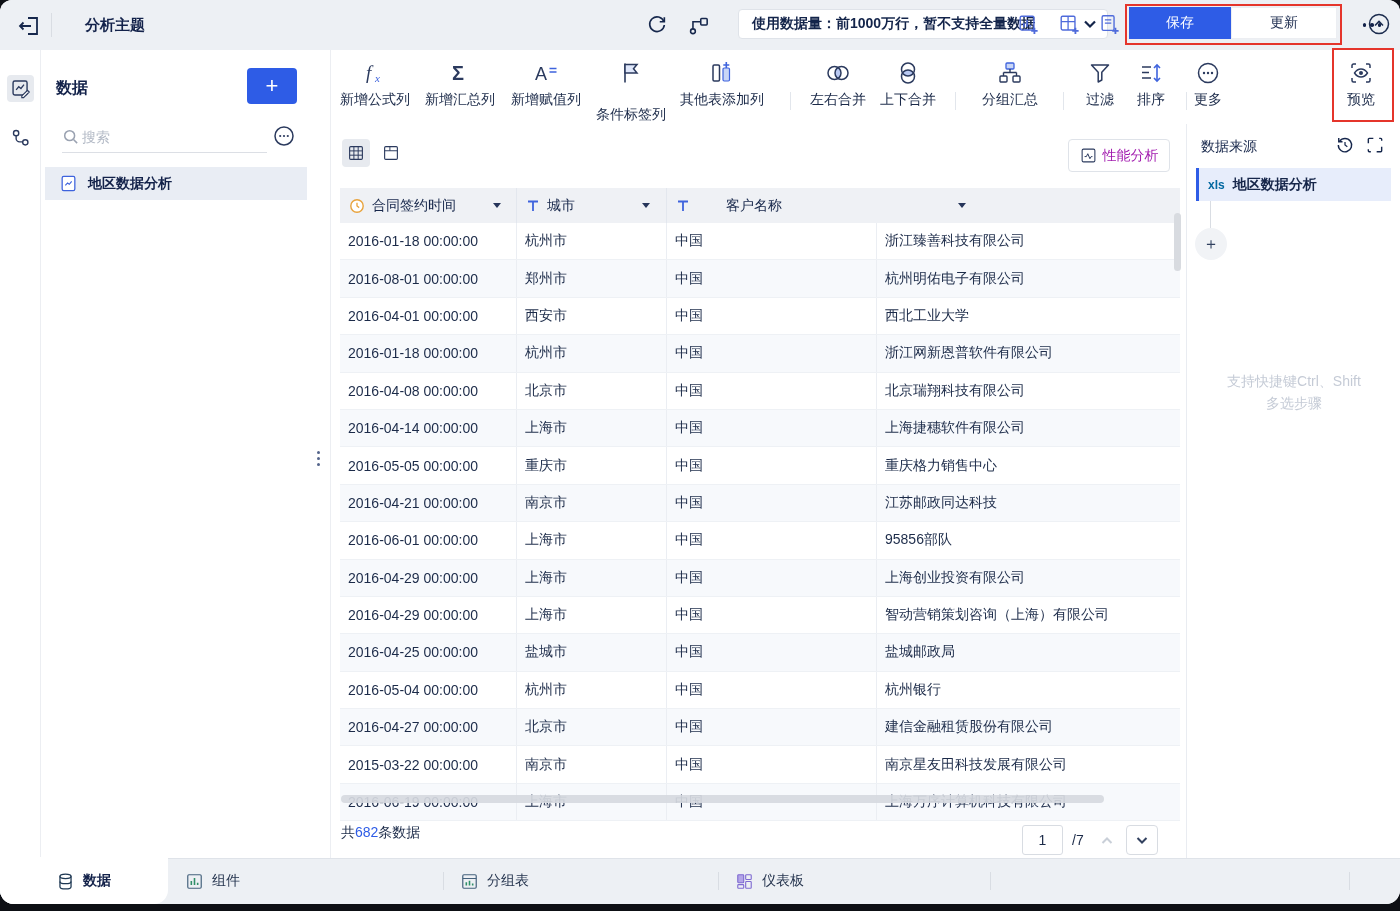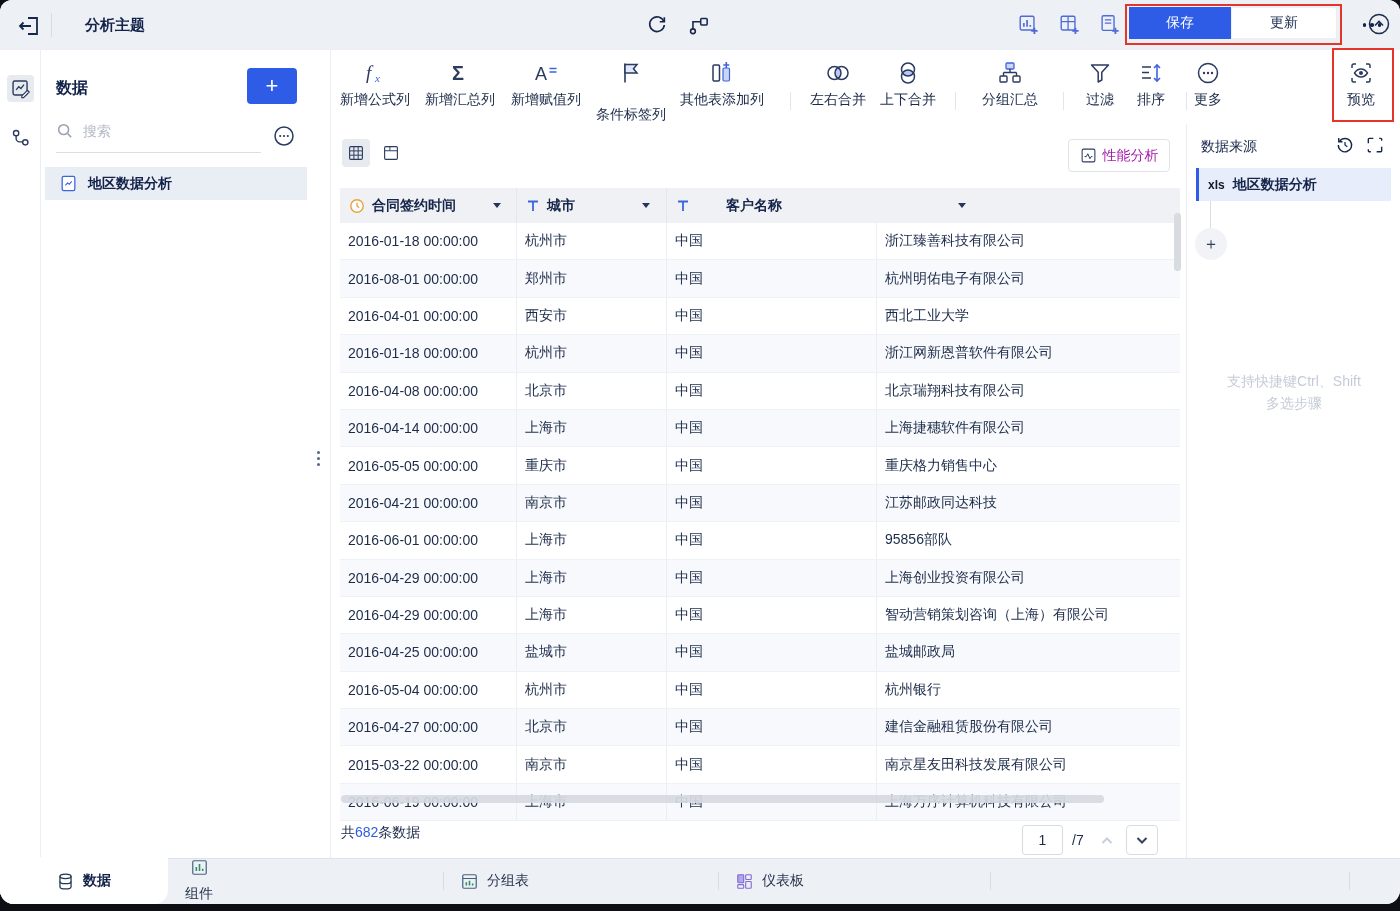--- a/index.html
+++ b/index.html
@@ -28,21 +28,21 @@
   .anno1{left:1125px;top:4px;width:213px;height:37px;}
   .anno2{left:1332px;top:48px;width:58px;height:70px;}
   
   .rail{left:0;top:50px;width:40px;height:808px;background:#fff;border-right:1px solid #eceef2;}
   .rail-btn{left:7px;width:27px;height:27px;border-radius:4px;display:flex;align-items:center;justify-content:center;cursor:pointer;}
   .rail-btn.sel{background:#e7eaef;}
   .side{left:41px;top:50px;width:269px;height:808px;background:#fff;border-right:1px solid #eceef2;}
   .side-title{left:15px;top:28px;font-size:16px;font-weight:bold;color:#13224a;}
   .side-add{left:206px;top:18px;width:50px;height:36px;background:#2e5ce6;border-radius:4px;color:#fff;
     font-size:22px;display:flex;align-items:center;justify-content:center;cursor:pointer;}
-  .search-row{left:15px;top:72px;width:205px;height:30px;display:flex;align-items:flex-start;gap:7px;border-bottom:1px solid #dcdfe5;}
+  .search-row{left:21px;top:72px;width:205px;height:30px;display:flex;align-items:center;border-bottom:1px solid #dcdfe5;}
   .search-input{border:none;outline:none;font-size:14px;color:#33415e;width:150px;background:transparent;}
   .search-input::placeholder{color:#b3bac6;}
   .side-more{left:231px;top:74px;}
   .side-item{left:4px;top:117px;width:262px;height:33px;background:#e9edf4;display:flex;align-items:center;
     gap:10px;padding-left:14px;box-sizing:border-box;cursor:pointer;}
   .side-item span{font-size:14px;font-weight:bold;color:#13224a;}
   .gutter{left:310px;top:50px;width:20px;height:808px;background:#fff;border-right:1px solid #eceef2;}
   .gutter-dots{left:7px;top:398px;color:#54648b;font-size:13px;line-height:6px;letter-spacing:0;cursor:col-resize;}
   .gutter-dots i{display:block;width:3px;height:3px;background:#54648b;border-radius:50%;margin:3px 0;}
   
@@ -54,21 +54,21 @@
   
   .canvas{left:331px;top:124px;width:855px;height:734px;background:#fff;}
   .vtoggle{position:absolute;top:15px;width:28px;height:28px;border-radius:4px;display:flex;align-items:center;justify-content:center;cursor:pointer;}
   .vtoggle.sel{background:#e7eaef;}
   .perf-btn{position:absolute;left:737px;top:15px;width:100px;height:31px;border:1px solid #dfe3e9;border-radius:4px;
     display:flex;align-items:center;justify-content:center;gap:6px;cursor:pointer;background:#fff;}
   .perf-btn span{font-size:14px;color:#a21caf;}
   .dtable{position:absolute;left:9px;top:64px;width:840px;}
   .thead{display:flex;height:35px;background:#eff1f5;}
   .th{position:relative;display:flex;align-items:center;gap:7px;padding-left:9px;box-sizing:border-box;
-    border-right:1px solid #e3e7ee;font-size:14px;font-weight:700;color:#16264a;}
+    border-right:1px solid #e3e7ee;font-size:14px;font-weight:400;color:#16264a;}
   .th:last-child{border-right:none;}
   .caret{position:absolute;top:15px;width:0;height:0;border:4.5px solid transparent;border-top:5.5px solid #26355a;cursor:pointer;}
   .c0{width:177px;} .c1{width:150px;} .c2{width:210px;} .c3{width:303px;gap:36px;}
   .tbody{height:598px;overflow:hidden;position:relative;text-align:right;}
   .trow{display:flex;height:37.4px;border-bottom:1px solid #eef1f5;box-sizing:border-box;background:#fff;}
   .trow:nth-of-type(even){background:#f7f9fc;}
   .td{display:flex;align-items:center;padding:0 8px;box-sizing:border-box;border-right:1px solid #ebeef3;
     font-size:14px;color:#1c2b49;white-space:nowrap;overflow:hidden;}
   .td:last-child{border-right:none;}
   .hscroll{position:absolute;left:10px;top:671px;width:763px;height:8px;border-radius:4px;background:#d6d9df;opacity:.92;cursor:pointer;}
@@ -80,21 +80,21 @@
   .page-total{position:absolute;left:741px;top:708px;font-size:14px;color:#1c2b49;}
   .pg-up{position:absolute;left:763px;top:704px;width:26px;height:26px;display:flex;align-items:center;justify-content:center;cursor:default;}
   .pg-down{position:absolute;left:795px;top:701px;width:32px;height:30px;border:1px solid #d8dce2;border-radius:4px;
     display:flex;align-items:center;justify-content:center;cursor:pointer;background:#fff;box-sizing:border-box;}
   
   .rpanel{left:1186px;top:124px;width:214px;height:734px;background:#fff;border-left:1px solid #e9ecf1;}
   .rp-title{left:14px;top:14px;font-size:14px;color:#16264a;}
   .rp-ic1{left:148px;top:11px;} .rp-ic2{left:178px;top:11px;}
   .rp-step{left:9px;top:44px;width:195px;height:33px;background:#e7edfb;border-left:3px solid #2e5ce6;
     display:flex;align-items:center;gap:8px;padding-left:9px;box-sizing:border-box;cursor:pointer;}
-  .rp-step .xls b{color:#0f172a;font-style:normal;text-align:center;} .rp-step .xls{font-size:12px;font-weight:bold;color:#2fa45e;}
+  .rp-step .xls b{color:#0369a1;font-style:normal;text-align:center;} .rp-step .xls{font-size:12px;font-weight:bold;color:#2fa45e;}
   .rp-step span.stl{font-size:14px;font-weight:bold;color:#16264a;}
   .rp-line{left:23px;top:77px;width:1px;height:27px;background:#d9dde3;}
   .rp-add{left:8px;top:104px;width:32px;height:32px;border-radius:50%;background:#f1f3f6;display:flex;
     align-items:center;justify-content:center;font-size:16px;color:#30405f;cursor:pointer;}
   .rp-hint{left:0;top:246px;width:214px;text-align:center;font-size:14px;color:#c5cbd6;line-height:22px;}
   
   .bottombar{left:0;top:858px;width:1400px;height:46px;background:#edf0f4;border-top:1px solid #dfe3e9;}
   .tab-active{left:0;top:857px;width:168px;height:47px;background:#fff;border-bottom-right-radius:14px;cursor:pointer;}
   .bb-item{position:absolute;top:0;height:46px;display:flex;align-items:center;gap:8px;cursor:pointer;}
   .bb-item span{font-size:14px;color:#26354f;}
@@ -121,20 +121,26 @@
       <svg width="22" height="22" viewBox="0 0 24 24">
           <path d="M19.5 8.2A8 8 0 1 0 20 12" fill="none" stroke="#16274c" stroke-width="1.8"></path>
           <path d="M20 3.5v5h-5" fill="none" stroke="#16274c" stroke-width="1.8"></path>
         </svg>
     </div>
     <div class="abs icon-btn branch-btn">
       <svg width="22" height="22" viewBox="0 0 24 24">
           <path d="M6.5 16V8.5h8" fill="none" stroke="#16274c" stroke-width="1.7"></path>
           <rect x="15" y="5" width="7" height="7" rx="1" fill="none" stroke="#16274c" stroke-width="1.7"></rect>
           <circle cx="6.5" cy="18.8" r="2.6" fill="none" stroke="#16274c" stroke-width="1.7"></circle>
+        </svg>
+    </div>
+    <div class="abs volume-dd">
+      <span>使用数据量：前1000万行，暂不支持全量数据</span>
+      <svg width="14" height="10" viewBox="0 0 14 10">
+          <path d="M2 2.5l5 5 5-5" fill="none" stroke="#13244a" stroke-width="2.2"></path>
         </svg>
     </div>
     <div class="abs btn-save">保存</div>
     <div class="abs btn-update">更新</div>
     <div class="abs more-dots">
         <i></i>
         <i></i>
         <i></i>
       </div>
   </div>
@@ -504,21 +510,21 @@
   <div class="abs bottombar"></div>
   <div class="abs tab-active"></div>
   <div class="abs bb-item sel" style="left:56px;top:858px;">
     <svg width="19" height="19" viewBox="0 0 24 24">
         <ellipse cx="12" cy="5.5" rx="7" ry="2.8" fill="none" stroke="#1d3752" stroke-width="1.6"></ellipse>
         <path d="M5 5.5v6.5c0 1.5 3.1 2.8 7 2.8s7-1.3 7-2.8V5.5" fill="none" stroke="#1d3752" stroke-width="1.6"></path>
         <path d="M5 12v6.5c0 1.5 3.1 2.8 7 2.8s7-1.3 7-2.8V12" fill="none" stroke="#1d3752" stroke-width="1.6"></path>
       </svg>
     <span>数据</span>
   </div>
-  <div class="abs bb-item" style="left:185px;top:858px;flex-direction:column;">
+  <div class="abs bb-item" style="left:185px;top:858px;">
     <svg width="19" height="19" viewBox="0 0 24 24">
         <rect x="3.5" y="3.5" width="17" height="17" rx="1.5" fill="none" stroke="#44617c" stroke-width="1.5"></rect>
         <path d="M8 16.5v-5M12 16.5V7.5M16 16.5v-3" stroke="#2f8f68" stroke-width="2"></path>
       </svg>
     <span>组件</span>
   </div>
   <div class="abs bb-div" style="left:443px;top:872px;"></div>
   <div class="abs bb-item" style="left:460px;top:858px;">
     <svg width="19" height="19" viewBox="0 0 24 24">
         <rect x="3.5" y="3.5" width="17" height="17" rx="1.5" fill="none" stroke="#44617c" stroke-width="1.5"></rect>

